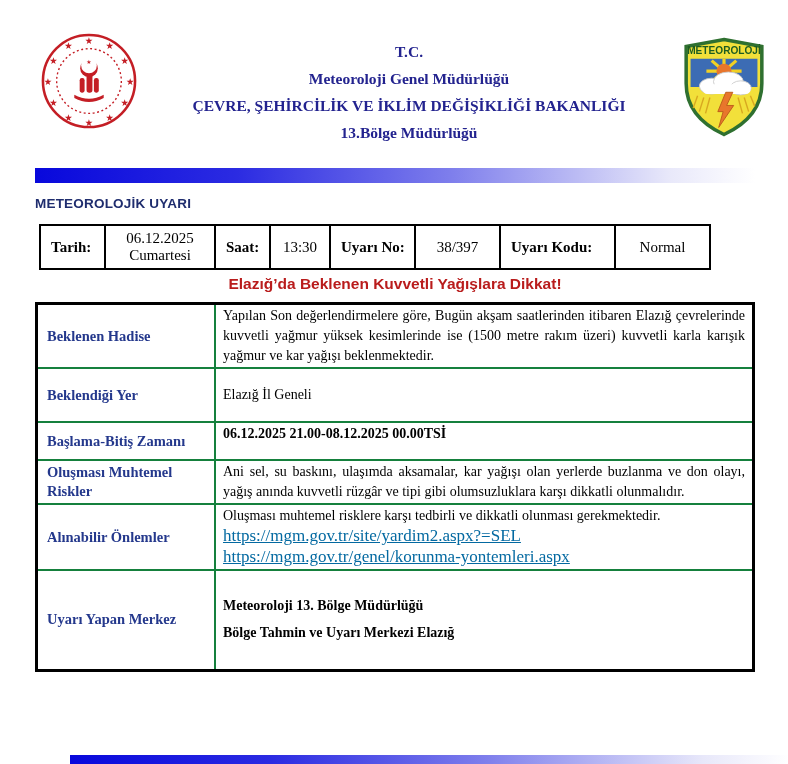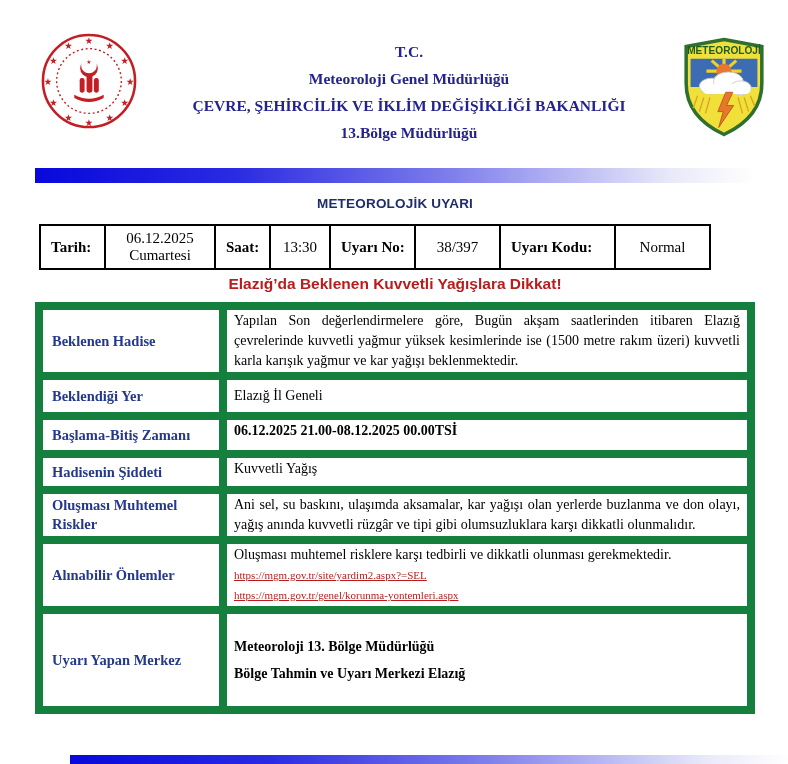--- a/index.html
+++ b/index.html
@@ -13,47 +13,47 @@
   .header-text{flex:1;text-align:center;color:#23238F;font-weight:bold;padding-top:12px;}
   .ht-line{font-size:15.5px;line-height:27px;white-space:nowrap;}
 
   
   .bar{height:15px;width:720px;margin-left:35px;
        background:linear-gradient(90deg,#0808DC 0%,#2B2BE2 28%,#7F7FEC 58%,#E8E8FA 88%,#ffffff 100%);}
   .top-bar{margin-top:22px;}
   .bottom-bar{position:absolute;left:35px;bottom:0;height:9px;}
 
   
-  .doc-title{width:720px;margin:13px 0 0 35px;text-align:center;
+  .doc-title{width:720px;margin:13px 0 0 35px;
              font-family:"Liberation Sans",sans-serif;font-weight:bold;
              font-size:13.5px;color:#1F2D6E;letter-spacing:.2px;}
 
   
   table{border-collapse:collapse;}
   .info-table{margin:13px 0 0 39px;width:670px;table-layout:fixed;font-size:15px;border-radius:10px;}
   .info-table td{border:2px solid #000;height:40px;vertical-align:middle;}
   .info-table .lbl{font-weight:bold;padding-left:10px;text-align:left;}
   .info-table .val{text-align:center;line-height:17px;}
 
   
   .headline{width:720px;margin:5px 0 0 35px;text-align:center;
             font-family:"Liberation Sans",sans-serif;font-weight:bold;
             font-size:15.5px;color:#b91c1c;}
 
   
   .detail-table{margin:9px 0 0 35px;width:720px;table-layout:fixed;border:3px solid #000;}
-  .detail-table td{border:8px solid #15803d;padding:1px 7px;vertical-align:middle;}
+  .detail-table td{border:2px solid #15803d;padding:1px 7px;vertical-align:middle;}
   .detail-table td.lab{width:160px;font-weight:bold;color:#24388C;
                        font-size:14.5px;line-height:19px;padding-left:9px;margin-left:8px;}
   .detail-table td.val{font-size:14px;line-height:20px;text-align:justify;}
-  tr.r0{height:62px;} tr.r1{height:40px;} tr.r2{height:38px;} tr.r3{height:36px;}
+  tr.r0{height:62px;} tr.r1{height:54px;} tr.r2{height:38px;} tr.r3{height:36px;}
   tr.r4{height:44px;} tr.r5{height:64px;} tr.r6{height:100px;}
   .bold-val{font-weight:bold;font-size:14.5px;}
   .links-cell{vertical-align:top;line-height:21px;text-align:left;}
-  .links-cell a{color:#b91c1c;text-decoration:underline;font-size:11px;display:inline-block;}
+  .links-cell a{color:#0369a1;text-decoration:underline;font-size:17px;display:inline-block;}
   .center-cell{text-align:center;font-weight:bold;font-size:14.5px;}
   .center-cell p{margin:7px 0;}
 </style>
 </head>
 <body>
 
 <div class="doc-header">
 
   <div class="seal-wrap">
     <svg viewBox="0 0 100 100" width="98" height="98">
@@ -164,24 +164,20 @@
     <td class="val">Yapılan Son değerlendirmelere göre, Bugün akşam saatlerinden itibaren Elazığ çevrelerinde kuvvetli yağmur yüksek kesimlerinde ise (1500 metre rakım üzeri) kuvvetli karla karışık yağmur ve kar yağışı beklenmektedir.</td>
   </tr>
   <tr class="r1">
     <td class="lab">Beklendiği Yer</td>
     <td class="val" style="text-align:left">Elazığ İl Geneli</td>
   </tr>
   <tr class="r2">
     <td class="lab">Başlama-Bitiş Zamanı</td>
     <td class="val bold-val" style="text-align:left;vertical-align:top">06.12.2025 21.00-08.12.2025 00.00TSİ</td>
   </tr>
-  <tr class="r3">
-    <td class="lab">Hadisenin Şiddeti</td>
-    <td class="val" style="text-align:left;vertical-align:top">Kuvvetli Yağış</td>
-  </tr>
   <tr class="r4">
     <td class="lab">Oluşması Muhtemel Riskler</td>
     <td class="val">Ani sel, su baskını, ulaşımda aksamalar,  kar yağışı olan yerlerde buzlanma ve don olayı, yağış anında kuvvetli rüzgâr ve tipi gibi olumsuzluklara karşı dikkatli olunmalıdır.</td>
   </tr>
   <tr class="r5">
     <td class="lab">Alınabilir Önlemler</td>
     <td class="val links-cell">
       <div>Oluşması muhtemel risklere karşı tedbirli ve dikkatli olunması gerekmektedir.</div>
       <a href="#">https://mgm.gov.tr/site/yardim2.aspx?=SEL</a><br>
       <a href="#">https://mgm.gov.tr/genel/korunma-yontemleri.aspx</a>

